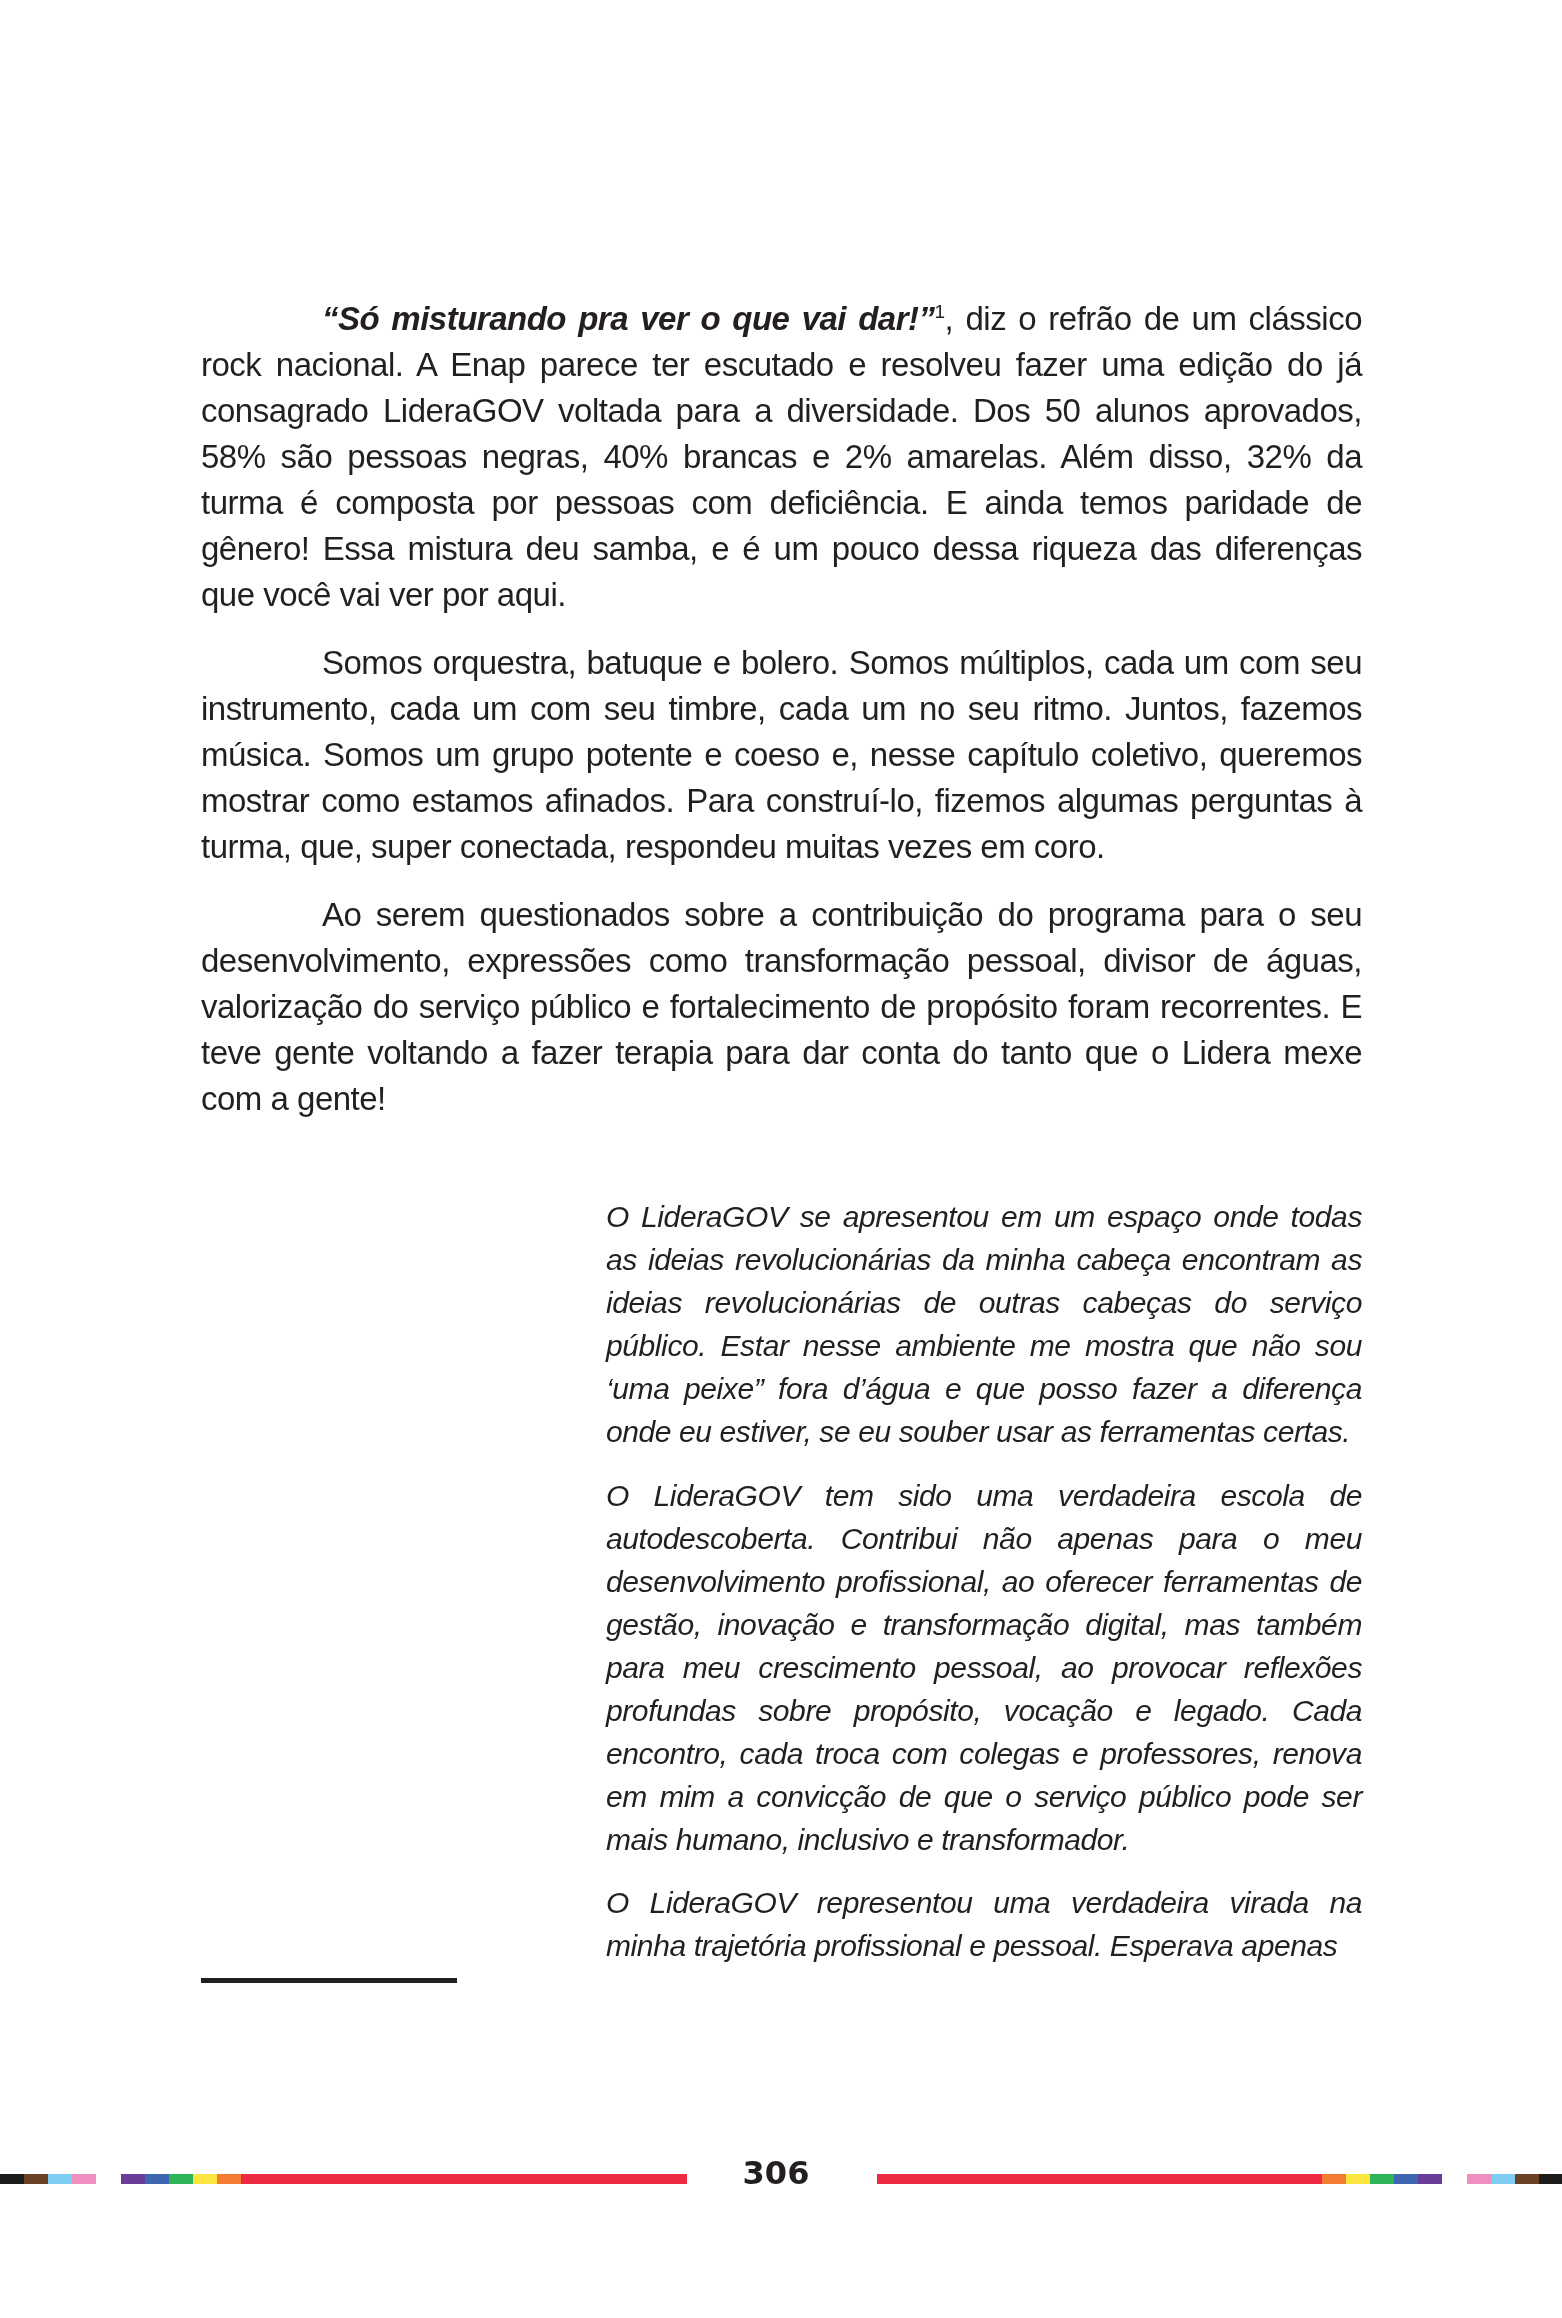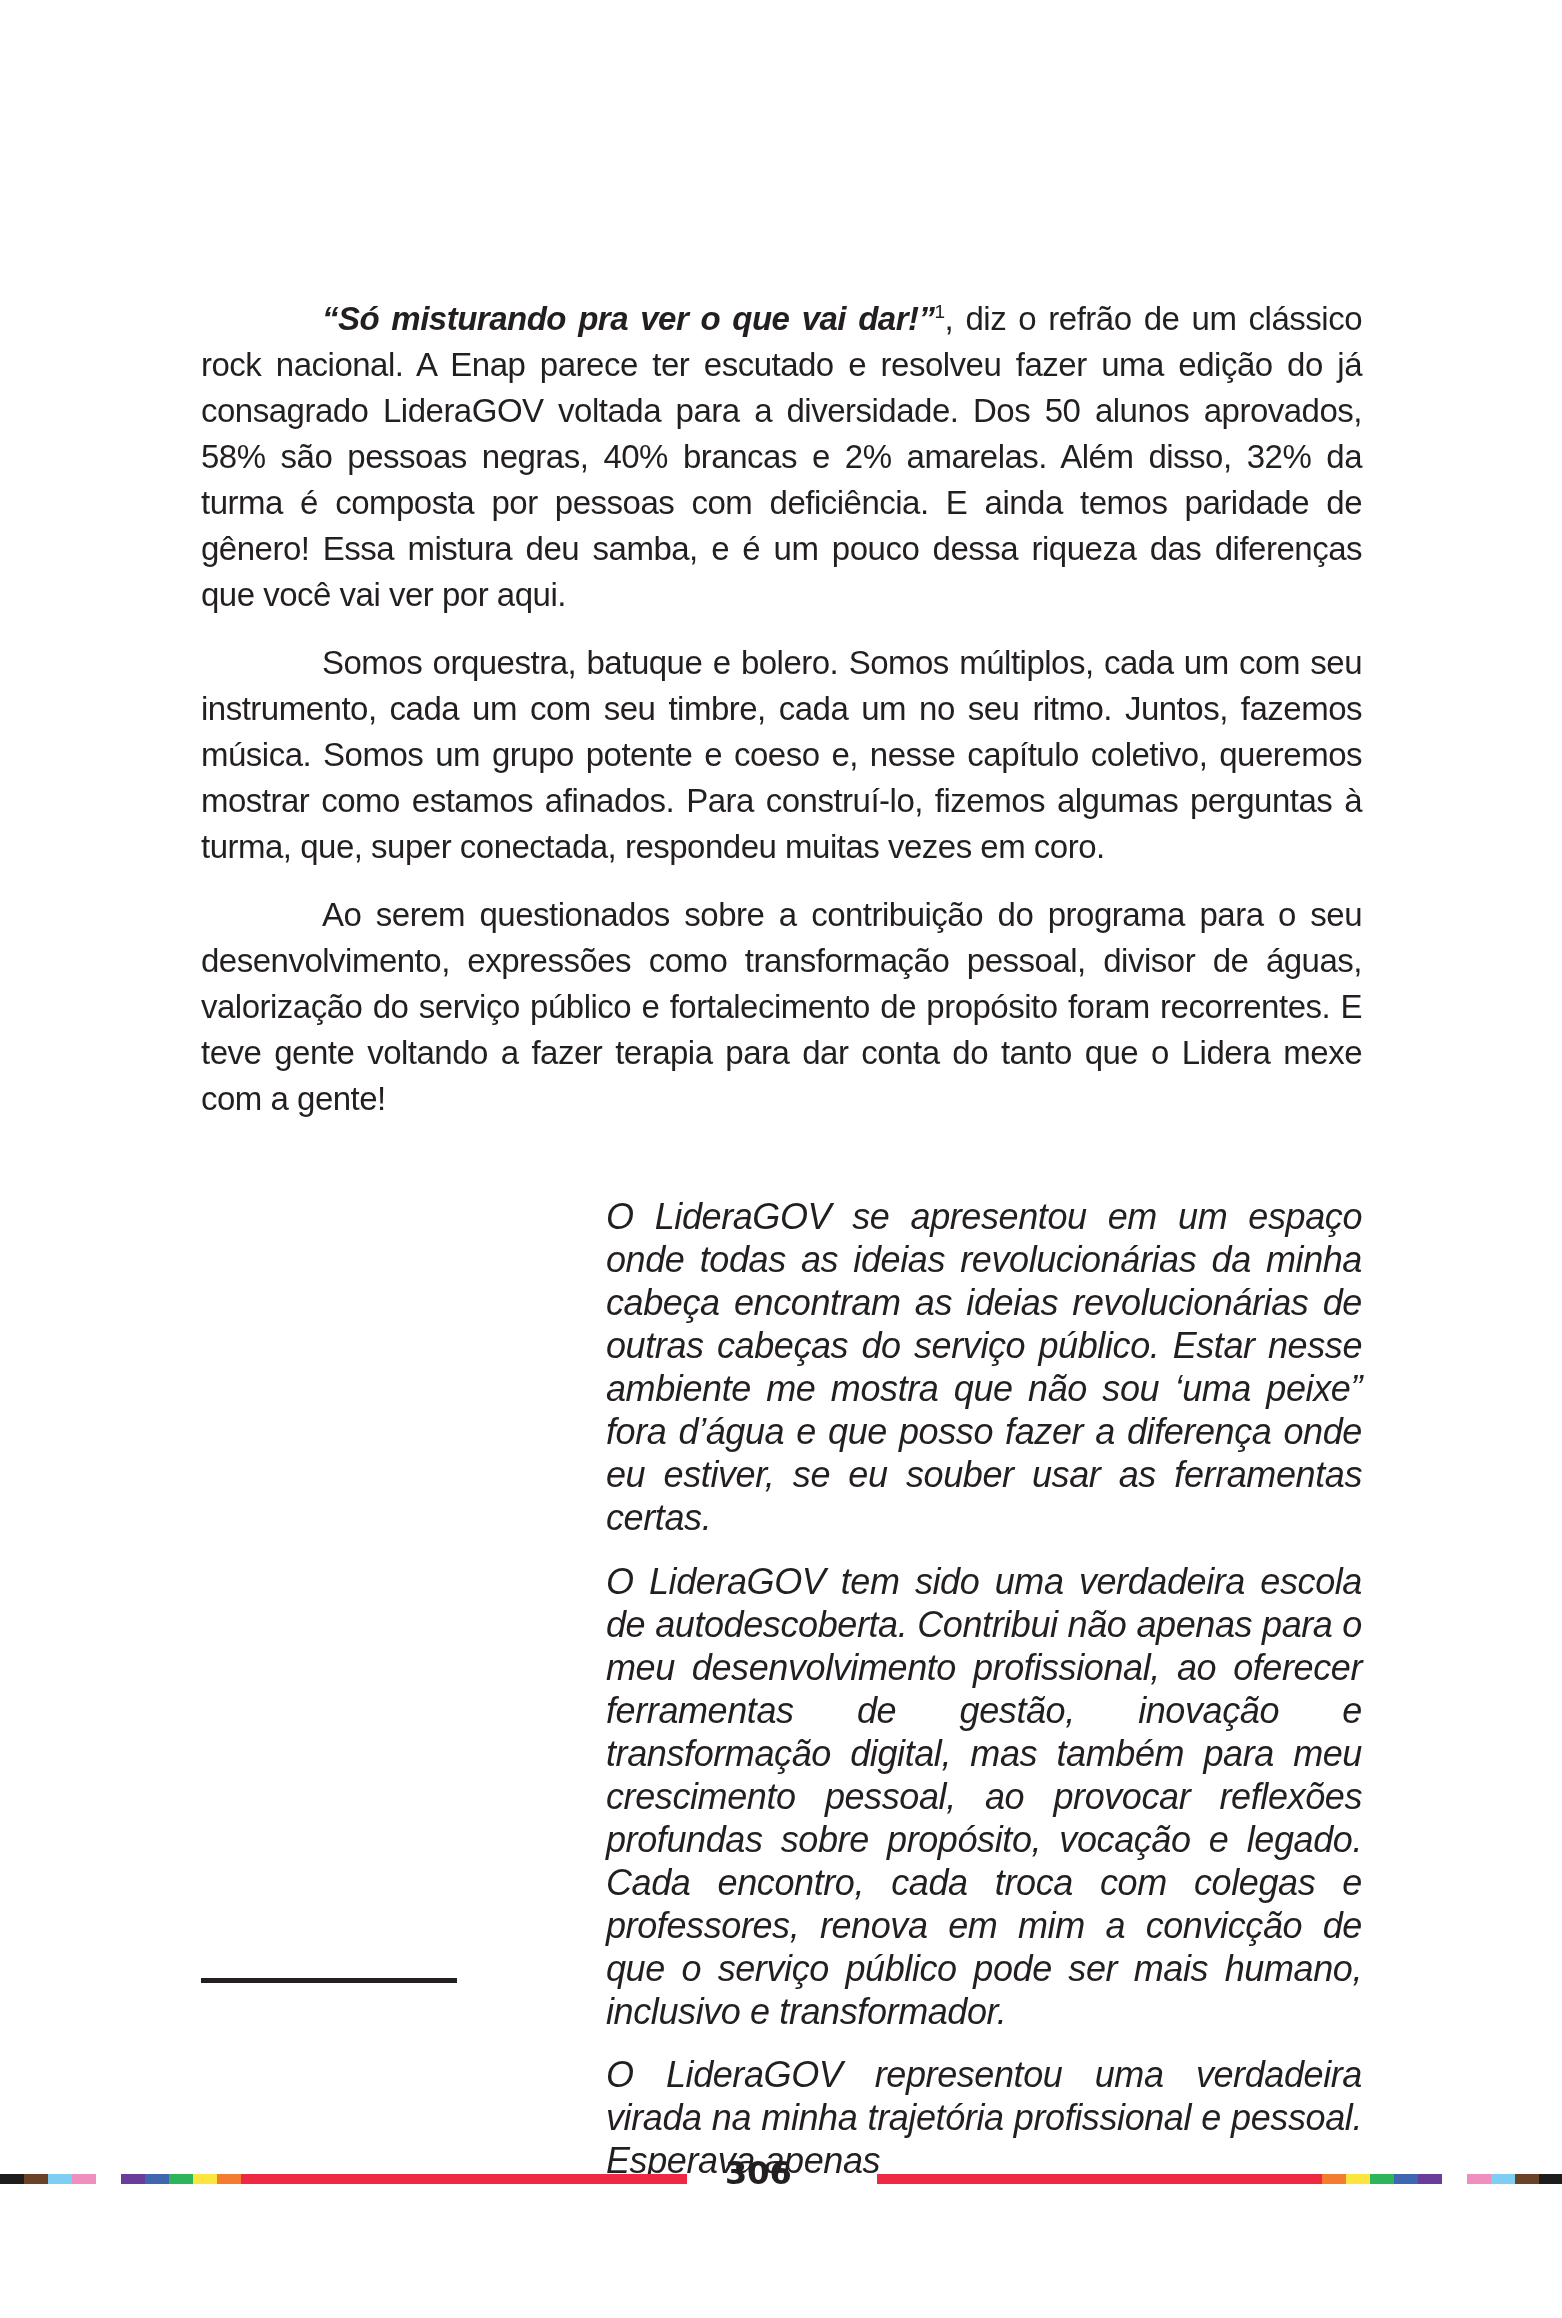--- a/index.html
+++ b/index.html
@@ -10,30 +10,30 @@
     font-family: "Liberation Sans", sans-serif;
     font-size: 33px; line-height: 46px; text-align: justify;
     letter-spacing: -0.5px;
   }
   .main-text p { margin: 0 0 22px 0; text-indent: 121px; }
   .lead-quote { font-weight: bold; font-style: italic; }
   .fn-ref { font-size: 19px; vertical-align: 12px; line-height: 0; }
   .quotes {
     position: absolute; left: 606px; top: 1195px; width: 756px;
     font-family: "Liberation Sans", sans-serif; font-style: italic;
-    font-size: 36px; line-height: 43px; text-align: justify;
+    font-size: 30px; line-height: 43px; text-align: justify;
     letter-spacing: -0.4px;
   }
   .quotes p { margin: 0 0 20.5px 0; }
   .footnote-rule { position: absolute; left: 201px; top: 1978px; width: 256px; height: 5.1px; background: #231f20; }
   .footnote { position: absolute; left: 201px; top: 1990px; font-family: "Liberation Sans", sans-serif; font-size: 23px; line-height: 34px; }
   .footer-bar { position: absolute; top: 2174px; height: 10.2px; display: flex; }
   .footer-bar span { display: block; height: 10.2px; }
   .page-number {
-    position: absolute; left: 725px; top: 2152px; width: 102px; 
+    position: absolute; left: 725px; top: 2152px; width: 102px; text-align: center;
     font-family: "DejaVu Sans", sans-serif; font-weight: bold; font-size: 32px; line-height: 43px;
   }
 </style>
 </head>
 <body>
 
 <div class="page">
 
   <div class="main-text">
     <p><span class="lead-quote">“Só misturando pra ver o que vai dar!”</span><sup class="fn-ref">1</sup><span>, diz o refrão de um clássico rock nacional. A Enap parece ter escutado e resolveu fazer uma edição do já consagrado LideraGOV voltada para a diversidade. Dos 50 alunos aprovados, 58% são pessoas negras, 40% brancas e 2% amarelas. Além disso, 32% da turma é composta por pessoas com deficiência. E ainda temos paridade de gênero! Essa mistura deu samba, e é um pouco dessa riqueza das diferenças que você vai ver por aqui.</span></p>

